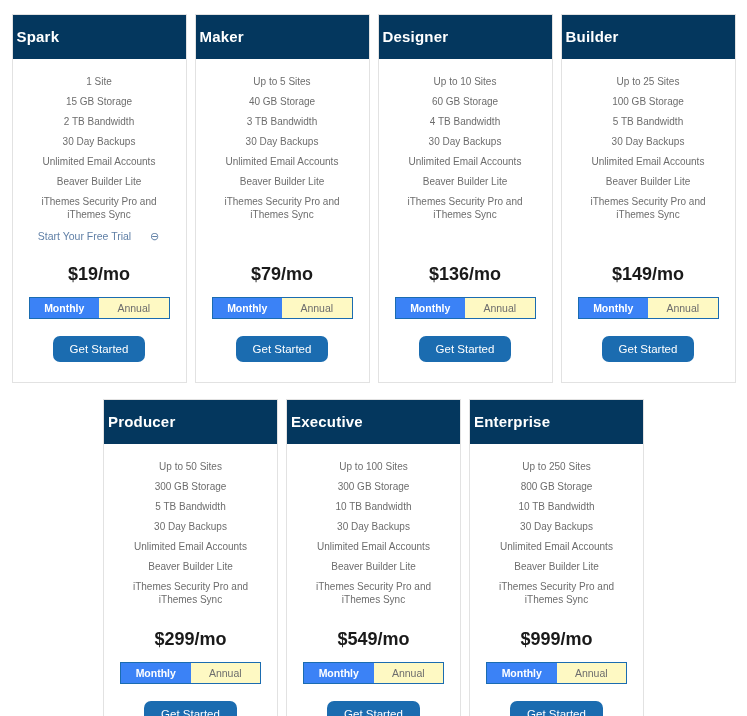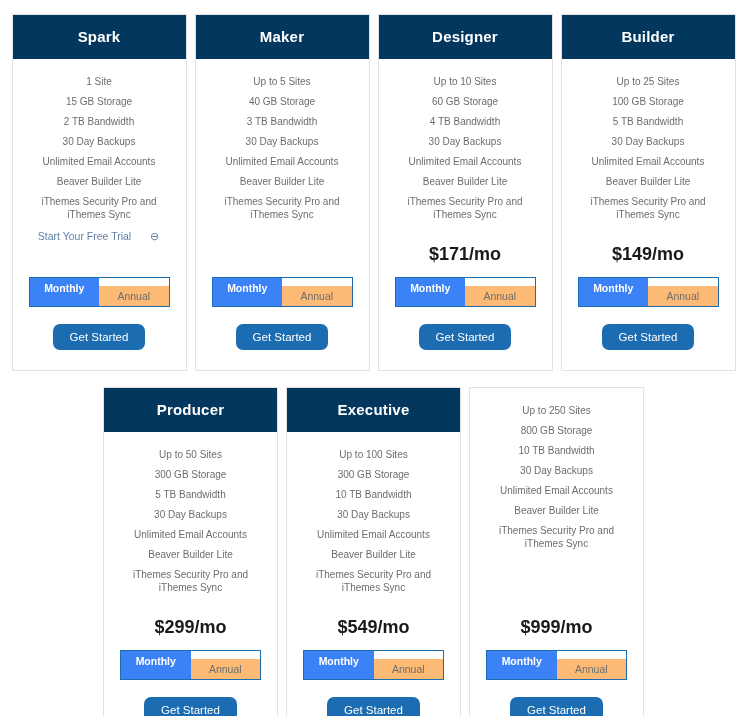--- a/index.html
+++ b/index.html
@@ -26,21 +26,21 @@
     background: #ffffff;
     border: 1px solid #e2e2e2;
     display: flex;
     flex-direction: column;
   }
   .card-header {
     background: #04375e;
     color: #ffffff;
     font-size: 15px;
     font-weight: bold;
-    text-align: center;
+    text-align: left;
     padding: 13px 4px 14px;
     letter-spacing: .2px;
   }
   .card-body {
     flex: 1;
     display: flex;
     flex-direction: column;
     padding: 12px 8px 0;
   }
   .features {
@@ -96,23 +96,22 @@
     padding: 4px 2px;
     cursor: pointer;
     user-select: none;
   }
   .toggle-opt.active {
     background: #3b82f6;
     color: #ffffff;
     font-weight: bold;
   }
   .toggle-opt.inactive {
-    background: #fdba74;
+    background: #fef9c3;
     color: #6d6d6d;
-    margin-top: 8px;
   }
   .cta-row {
     text-align: center;
     padding: 17px 0 20px;
   }
   .cta-btn {
     display: inline-block;
     background: #1b6cb0;
     color: #ffffff;
     font-size: 11.5px;
@@ -138,61 +137,63 @@
             <li>30 Day Backups</li>
             <li>Unlimited Email Accounts</li>
             <li>Beaver Builder Lite</li>
             <li>iThemes Security Pro and iThemes Sync</li>
           </ul>
           <div class="trial-row"><a class="trial-link" href="#">
               <span>Start Your Free Trial</span>
               <span class="trial-icon">⊖</span>
             </a></div>
           <div class="spacer"></div>
+          <div class="price">$19/mo</div>
           <div class="toggle">
             <div class="toggle-opt active">Monthly</div>
             <div class="toggle-opt inactive">Annual</div>
           </div>
           <div class="cta-row"><button class="cta-btn">Get Started</button></div>
         </div>
       </div>
       <div class="card">
         <div class="card-header">Maker</div>
         <div class="card-body">
           <ul class="features">
             <li>Up to 5 Sites</li>
             <li>40 GB Storage</li>
             <li>3 TB Bandwidth</li>
             <li>30 Day Backups</li>
             <li>Unlimited Email Accounts</li>
             <li>Beaver Builder Lite</li>
             <li>iThemes Security Pro and iThemes Sync</li>
           </ul>
           <div class="spacer"></div>
+          <div class="price">$79/mo</div>
           <div class="toggle">
             <div class="toggle-opt active">Monthly</div>
             <div class="toggle-opt inactive">Annual</div>
           </div>
           <div class="cta-row"><button class="cta-btn">Get Started</button></div>
         </div>
       </div>
       <div class="card">
         <div class="card-header">Designer</div>
         <div class="card-body">
           <ul class="features">
             <li>Up to 10 Sites</li>
             <li>60 GB Storage</li>
             <li>4 TB Bandwidth</li>
             <li>30 Day Backups</li>
             <li>Unlimited Email Accounts</li>
             <li>Beaver Builder Lite</li>
             <li>iThemes Security Pro and iThemes Sync</li>
           </ul>
           <div class="spacer"></div>
-          <div class="price">$171/mo</div>
+          <div class="price">$136/mo</div>
           <div class="toggle">
             <div class="toggle-opt active">Monthly</div>
             <div class="toggle-opt inactive">Annual</div>
           </div>
           <div class="cta-row"><button class="cta-btn">Get Started</button></div>
         </div>
       </div>
       <div class="card">
         <div class="card-header">Builder</div>
         <div class="card-body">
@@ -252,20 +253,21 @@
           <div class="spacer"></div>
           <div class="price">$549/mo</div>
           <div class="toggle">
             <div class="toggle-opt active">Monthly</div>
             <div class="toggle-opt inactive">Annual</div>
           </div>
           <div class="cta-row"><button class="cta-btn">Get Started</button></div>
         </div>
       </div>
       <div class="card">
+        <div class="card-header">Enterprise</div>
         <div class="card-body">
           <ul class="features">
             <li>Up to 250 Sites</li>
             <li>800 GB Storage</li>
             <li>10 TB Bandwidth</li>
             <li>30 Day Backups</li>
             <li>Unlimited Email Accounts</li>
             <li>Beaver Builder Lite</li>
             <li>iThemes Security Pro and iThemes Sync</li>
           </ul>

